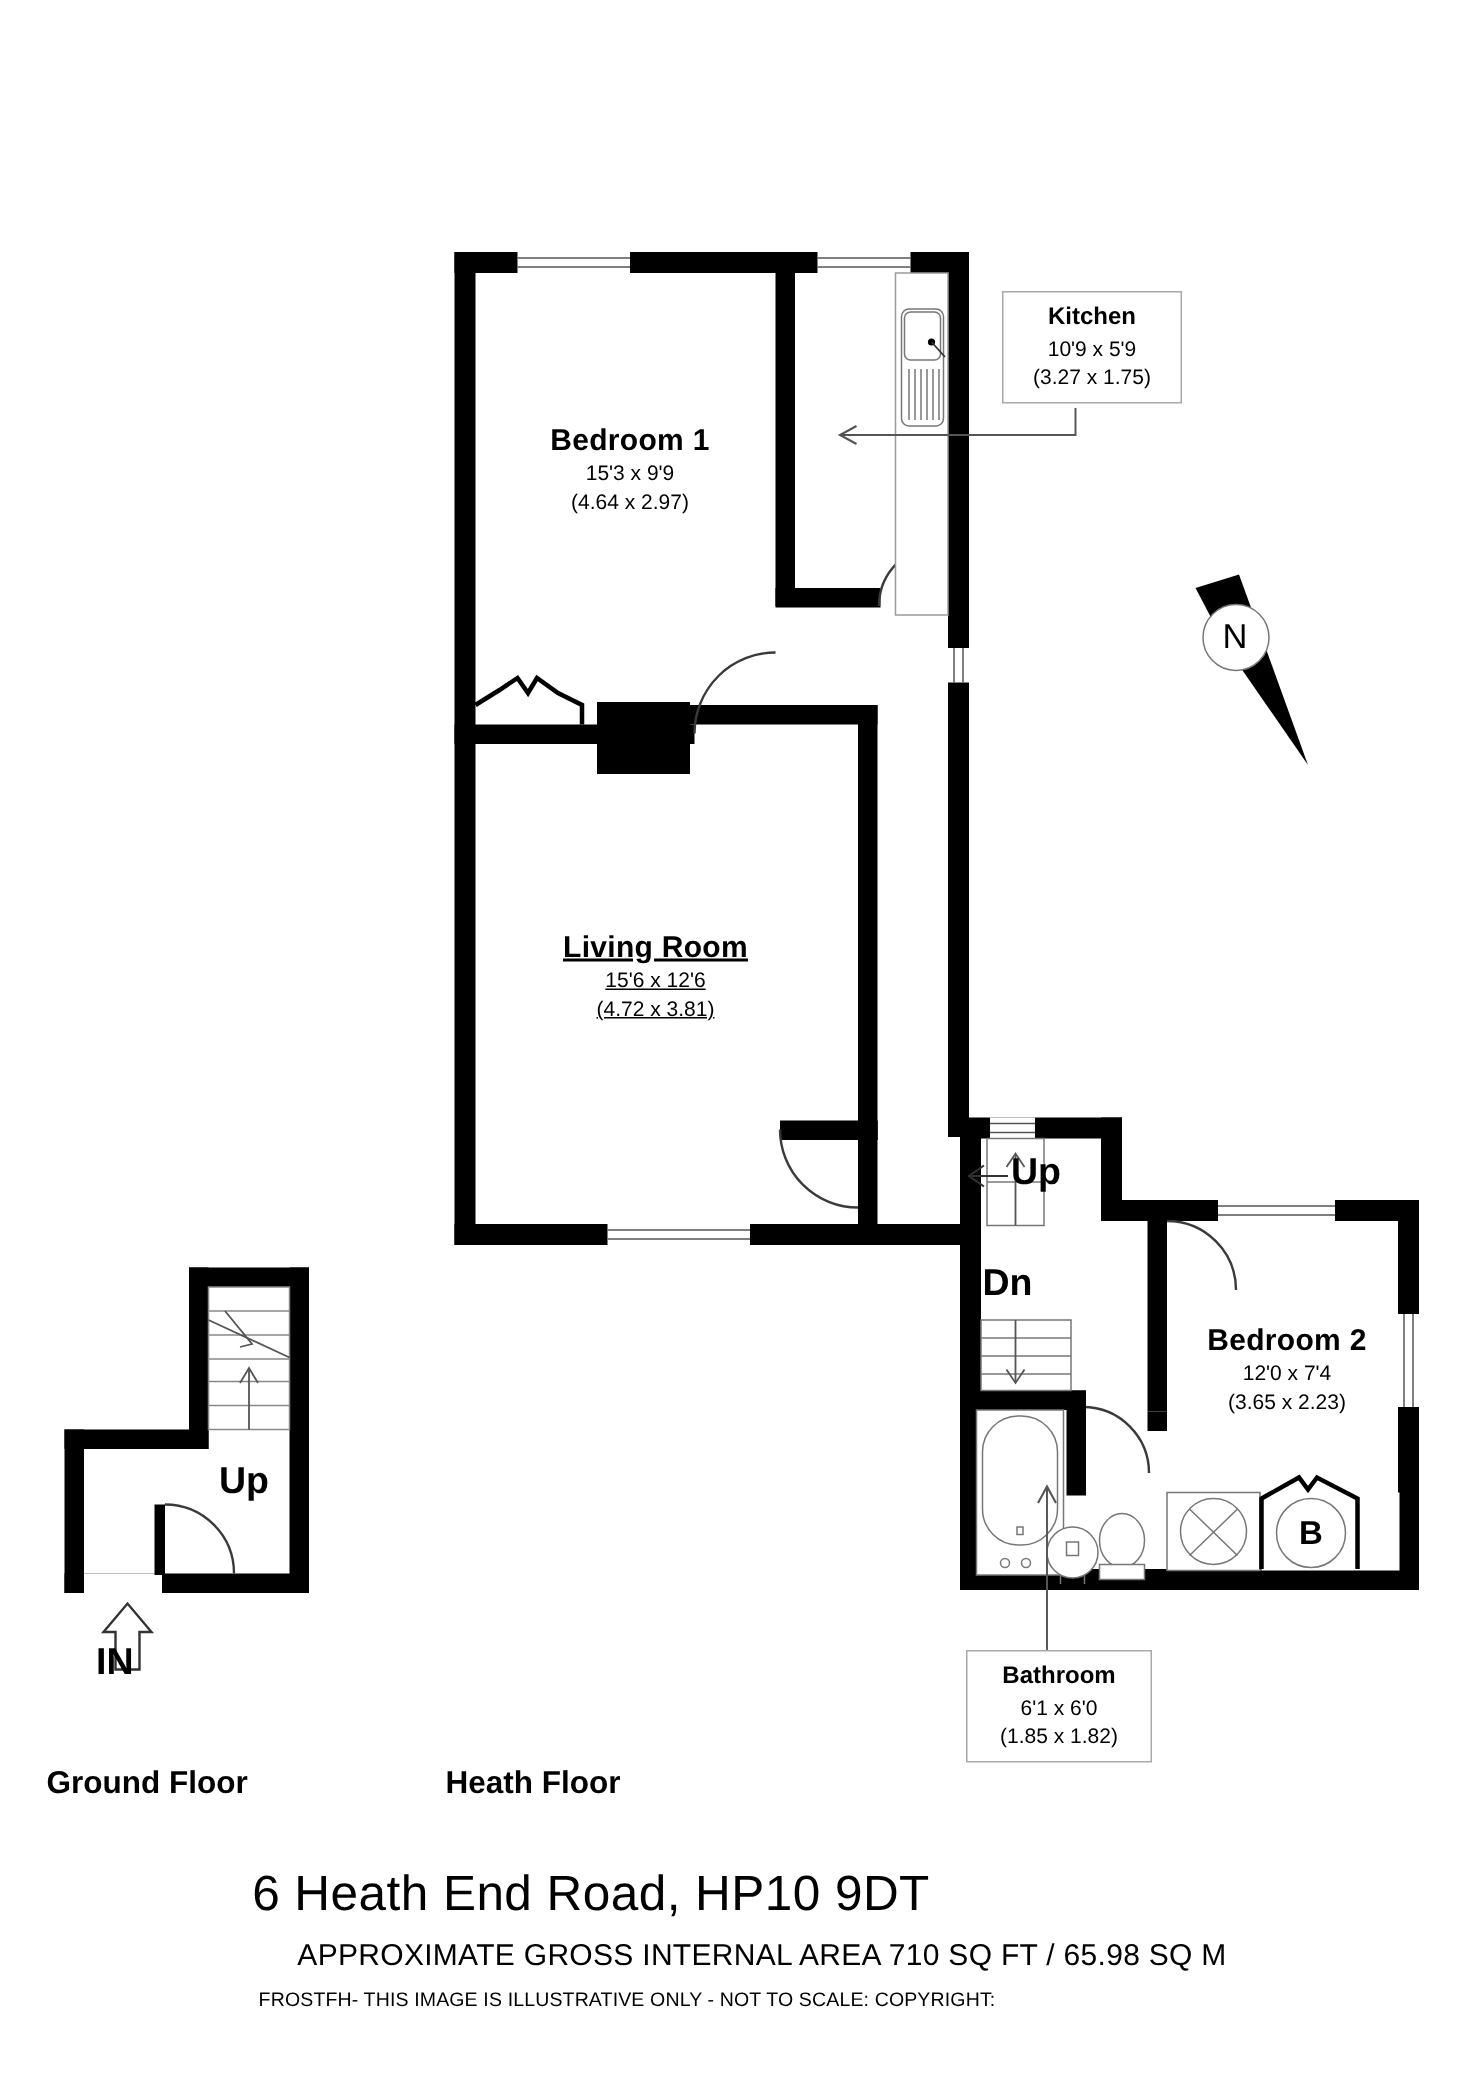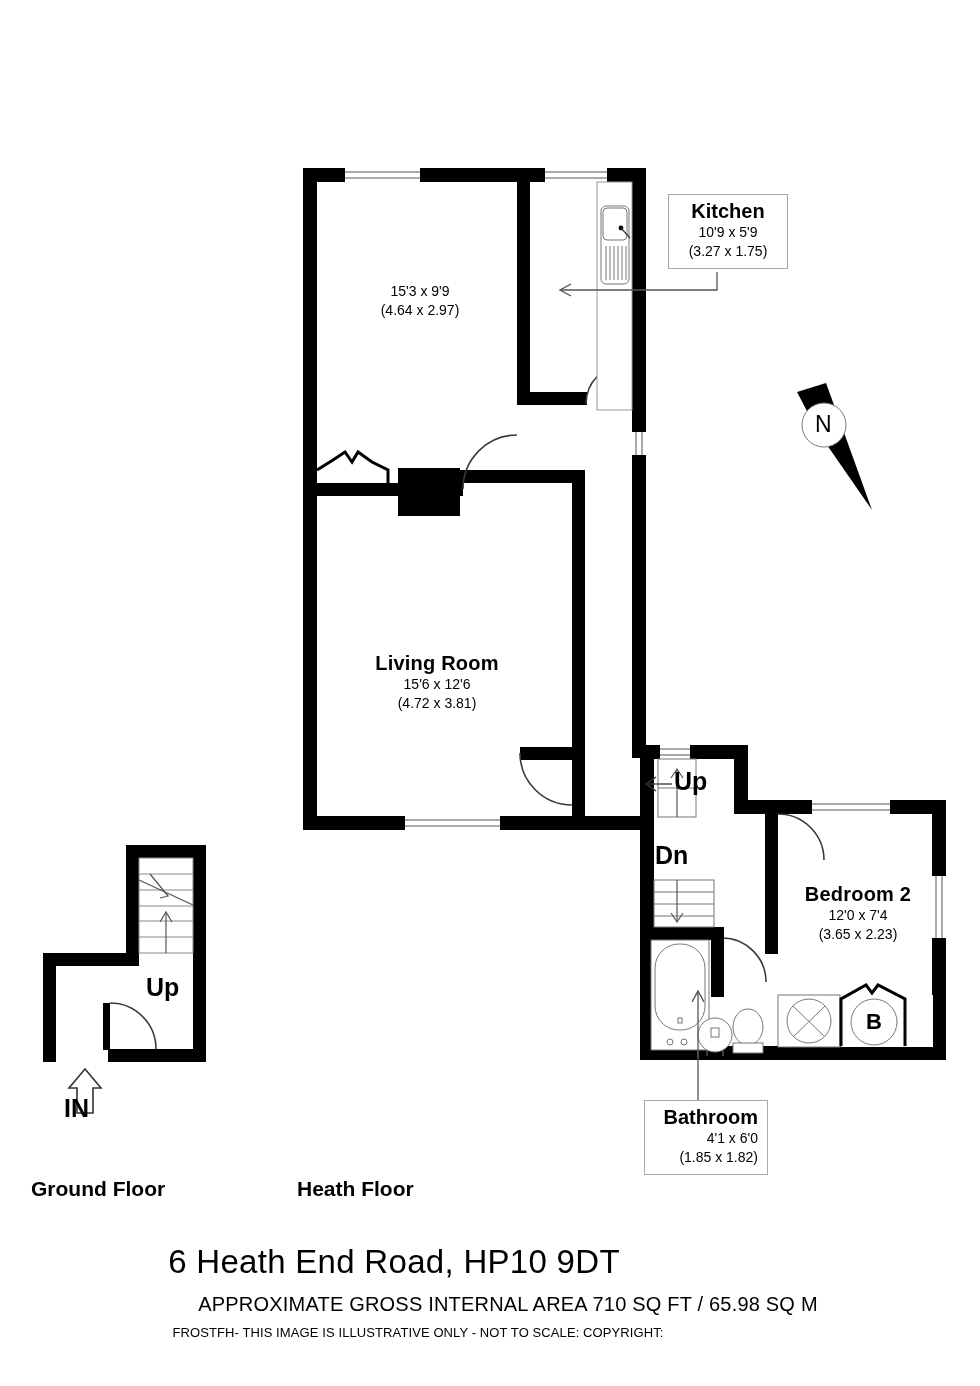--- a/index.html
+++ b/index.html
@@ -12,21 +12,21 @@
   #plan{position:absolute;left:0;top:0;width:980px;height:1386px;}
 
   
   .room{position:absolute;text-align:center;}
   .room .rname{font-weight:bold;font-size:20px;line-height:24px;letter-spacing:0.2px;}
   .room .rdim{font-size:14px;line-height:19px;}
 
   
   .callout{position:absolute;text-align:center;border:1px solid #a8a8a8;background:#fff;
            padding:5px 9px 7px 9px;}
-  .callout .rname{font-weight:bold;font-size:20px;line-height:23px;}
+  .callout .rname{font-weight:bold;font-size:16px;line-height:23px;}
   .callout .rdim{font-size:14px;line-height:19px;}
 
   
   .ann{position:absolute;font-weight:bold;font-size:25px;line-height:21px;}
 
   
   .floorcap{position:absolute;font-weight:bold;font-size:21px;line-height:21px;}
 
   
   .addr{position:absolute;left:0;width:788px;text-align:center;
@@ -237,45 +237,46 @@
     <path d="M77,1113 L77,1088 L69,1088 L85,1069 L101,1088 L93,1088 L93,1113 Z" fill="#ffffff" stroke="#333" stroke-width="1.6"></path>
   </g>
 
   <g>
     <path d="M797,392 L826,383 L872,510 L818,432 Z" fill="#000"></path>
     <circle cx="824" cy="425" r="22" fill="#ffffff" stroke="#777" stroke-width="1"></circle>
   </g>
 </svg>
 
 <div class="room" style="left:295px;top:282px;width:250px;">
+  <div class="rname">Bedroom 1</div>
   <div class="rdim">15'3 x 9'9</div>
   <div class="rdim">(4.64 x 2.97)</div>
 </div>
 
 <div class="callout" style="left:668px;top:194px;width:100px;">
   <div class="rname">Kitchen</div>
   <div class="rdim">10'9 x 5'9</div>
   <div class="rdim">(3.27 x 1.75)</div>
 </div>
 
-<div class="room" style="left:312px;top:651px;width:250px;">
+<div class="room" style="left:312px;top:620px;width:250px;text-decoration:underline;">
   <div class="rname">Living Room</div>
   <div class="rdim">15'6 x 12'6</div>
   <div class="rdim">(4.72 x 3.81)</div>
 </div>
 
 <div class="room" style="left:768px;top:882px;width:180px;">
   <div class="rname">Bedroom 2</div>
   <div class="rdim">12'0 x 7'4</div>
   <div class="rdim">(3.65 x 2.23)</div>
 </div>
 
-<div class="callout" style="left:644px;top:1100px;width:104px;text-align:right;">
+<div class="callout" style="left:644px;top:1100px;width:104px;">
   <div class="rname">Bathroom</div>
-  <div class="rdim">4'1 x 6'0</div>
+  <div class="rdim">6'1 x 6'0</div>
   <div class="rdim">(1.85 x 1.82)</div>
 </div>
 
 <div class="ann" style="left:674px;top:771px;">Up</div>
 <div class="ann" style="left:655px;top:845px;">Dn</div>
 <div class="ann" style="left:146px;top:977px;">Up</div>
 <div class="ann" style="left:64px;top:1098px;font-size:25px;text-align:right;">IN</div>
 <div class="bletter" style="left:866px;top:1011px;">B</div>
 <div class="nletter" style="left:815px;top:413px;">N</div>
 

